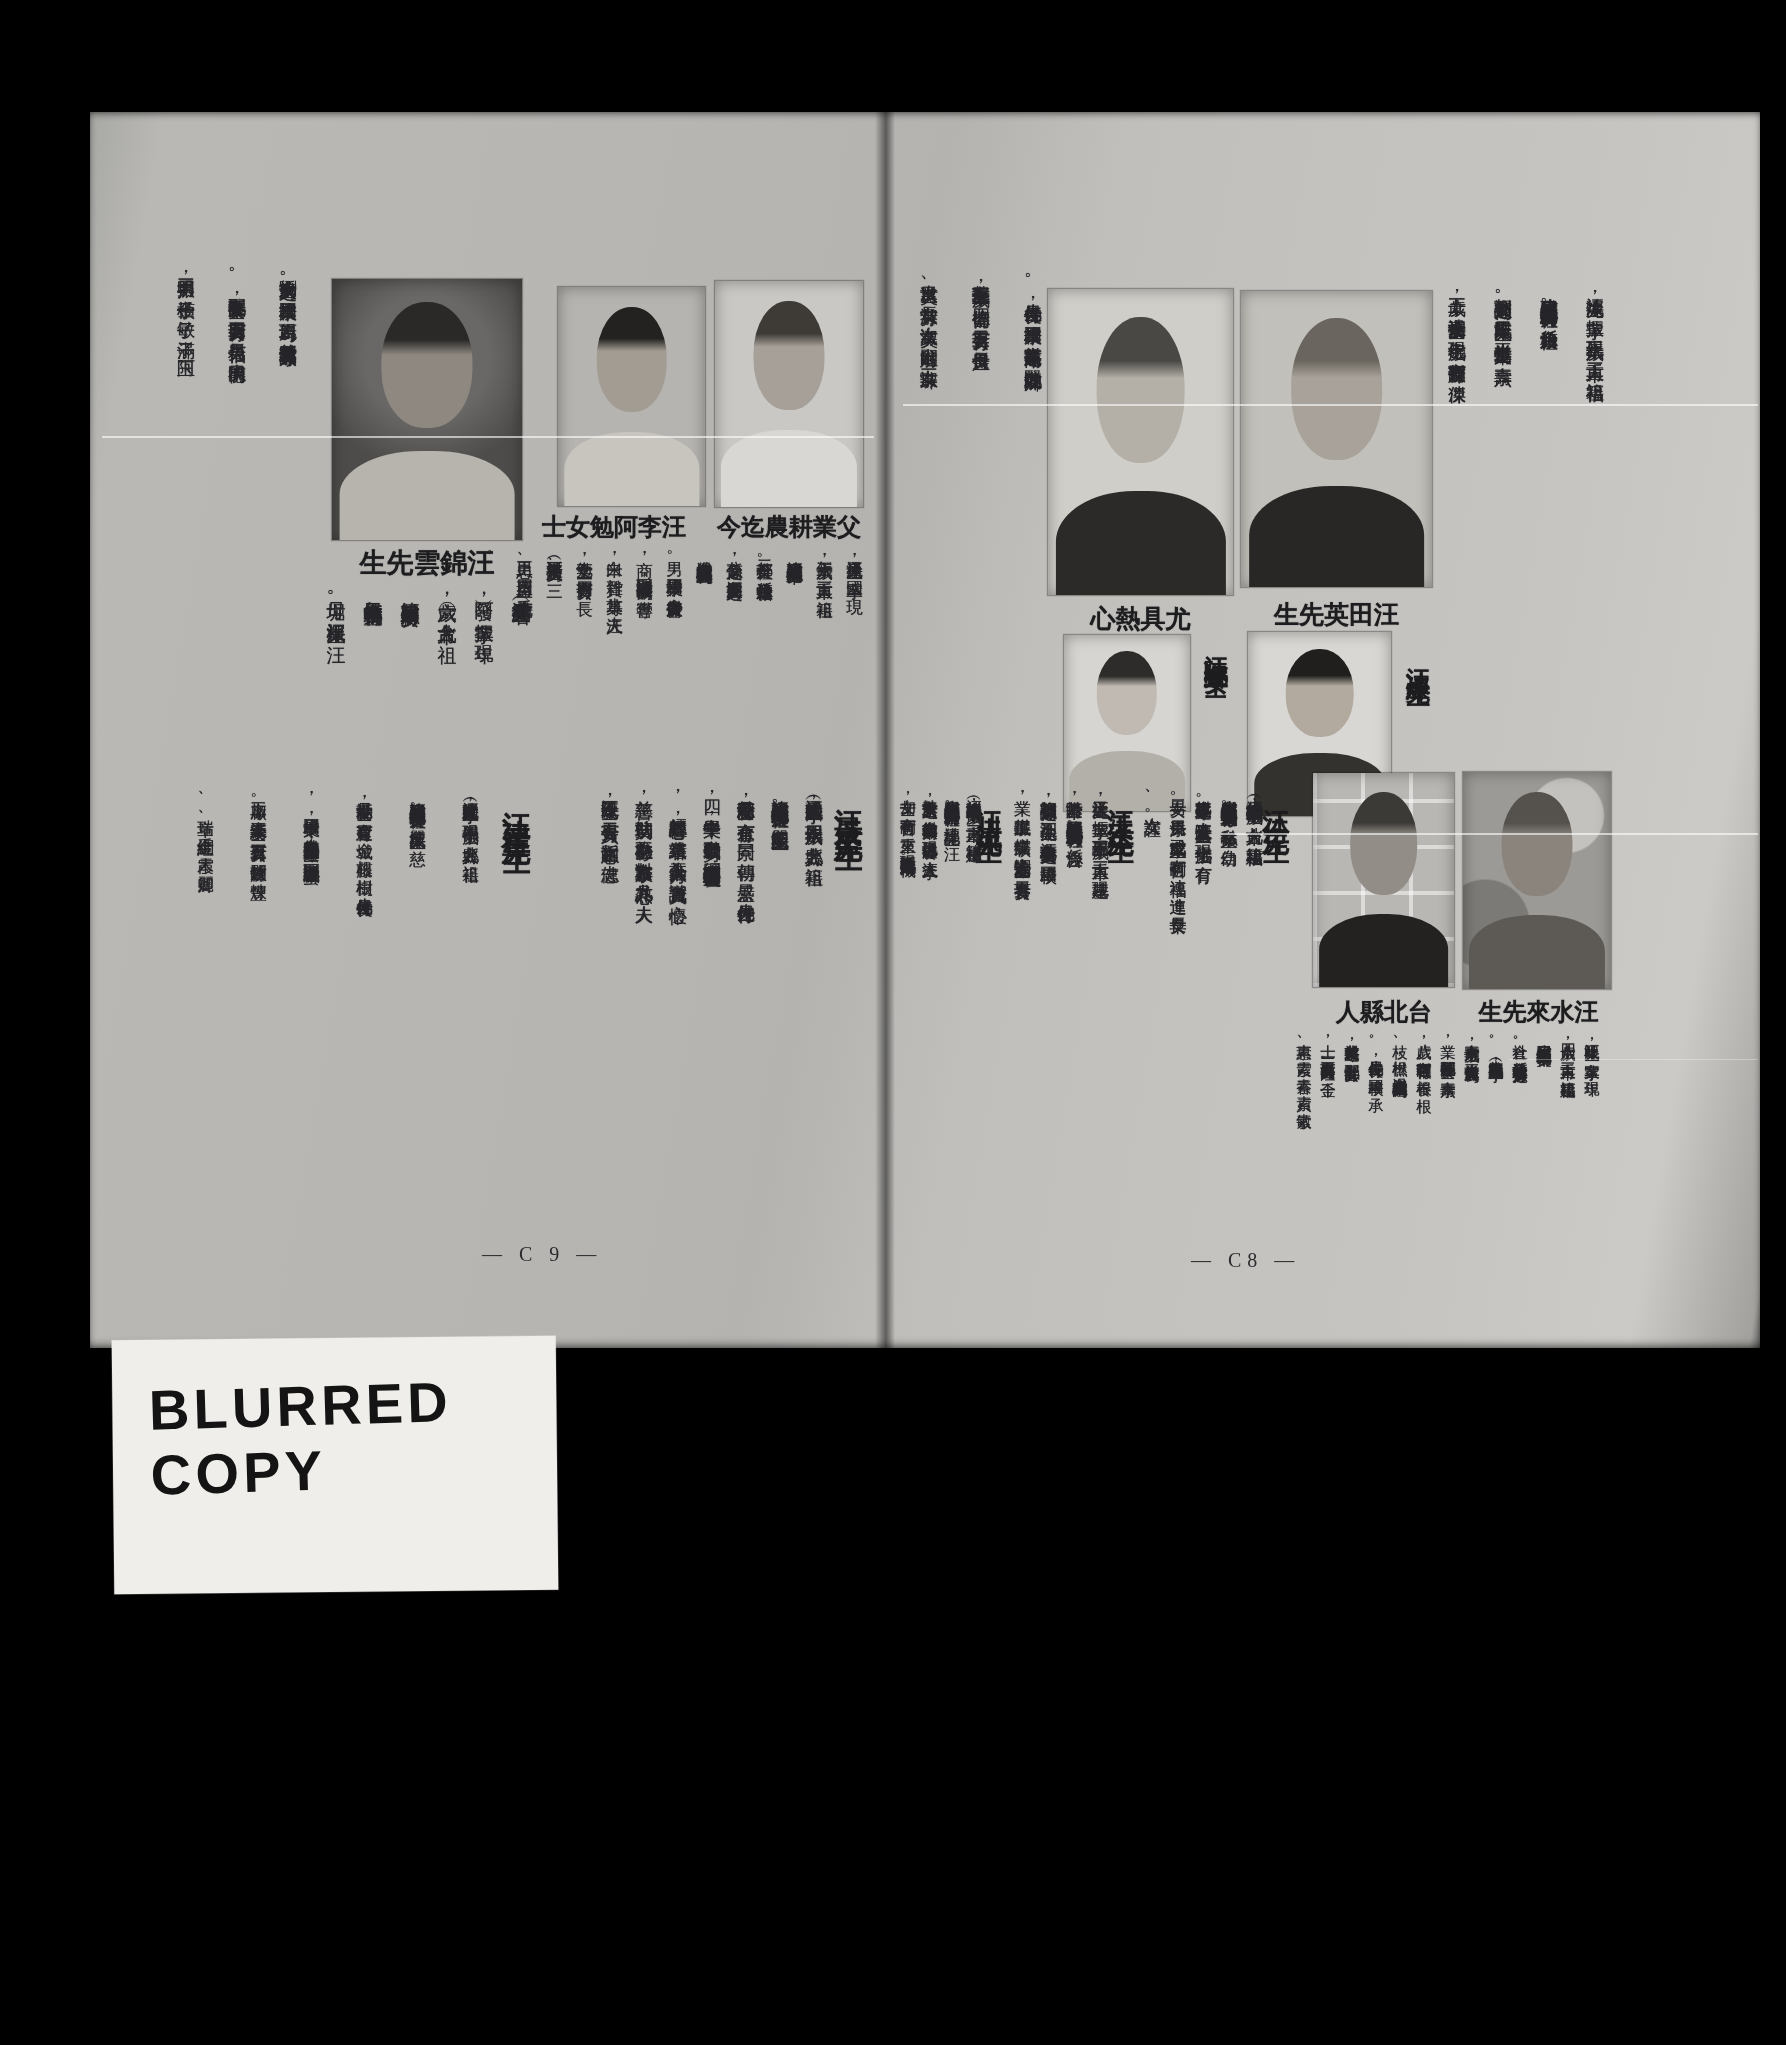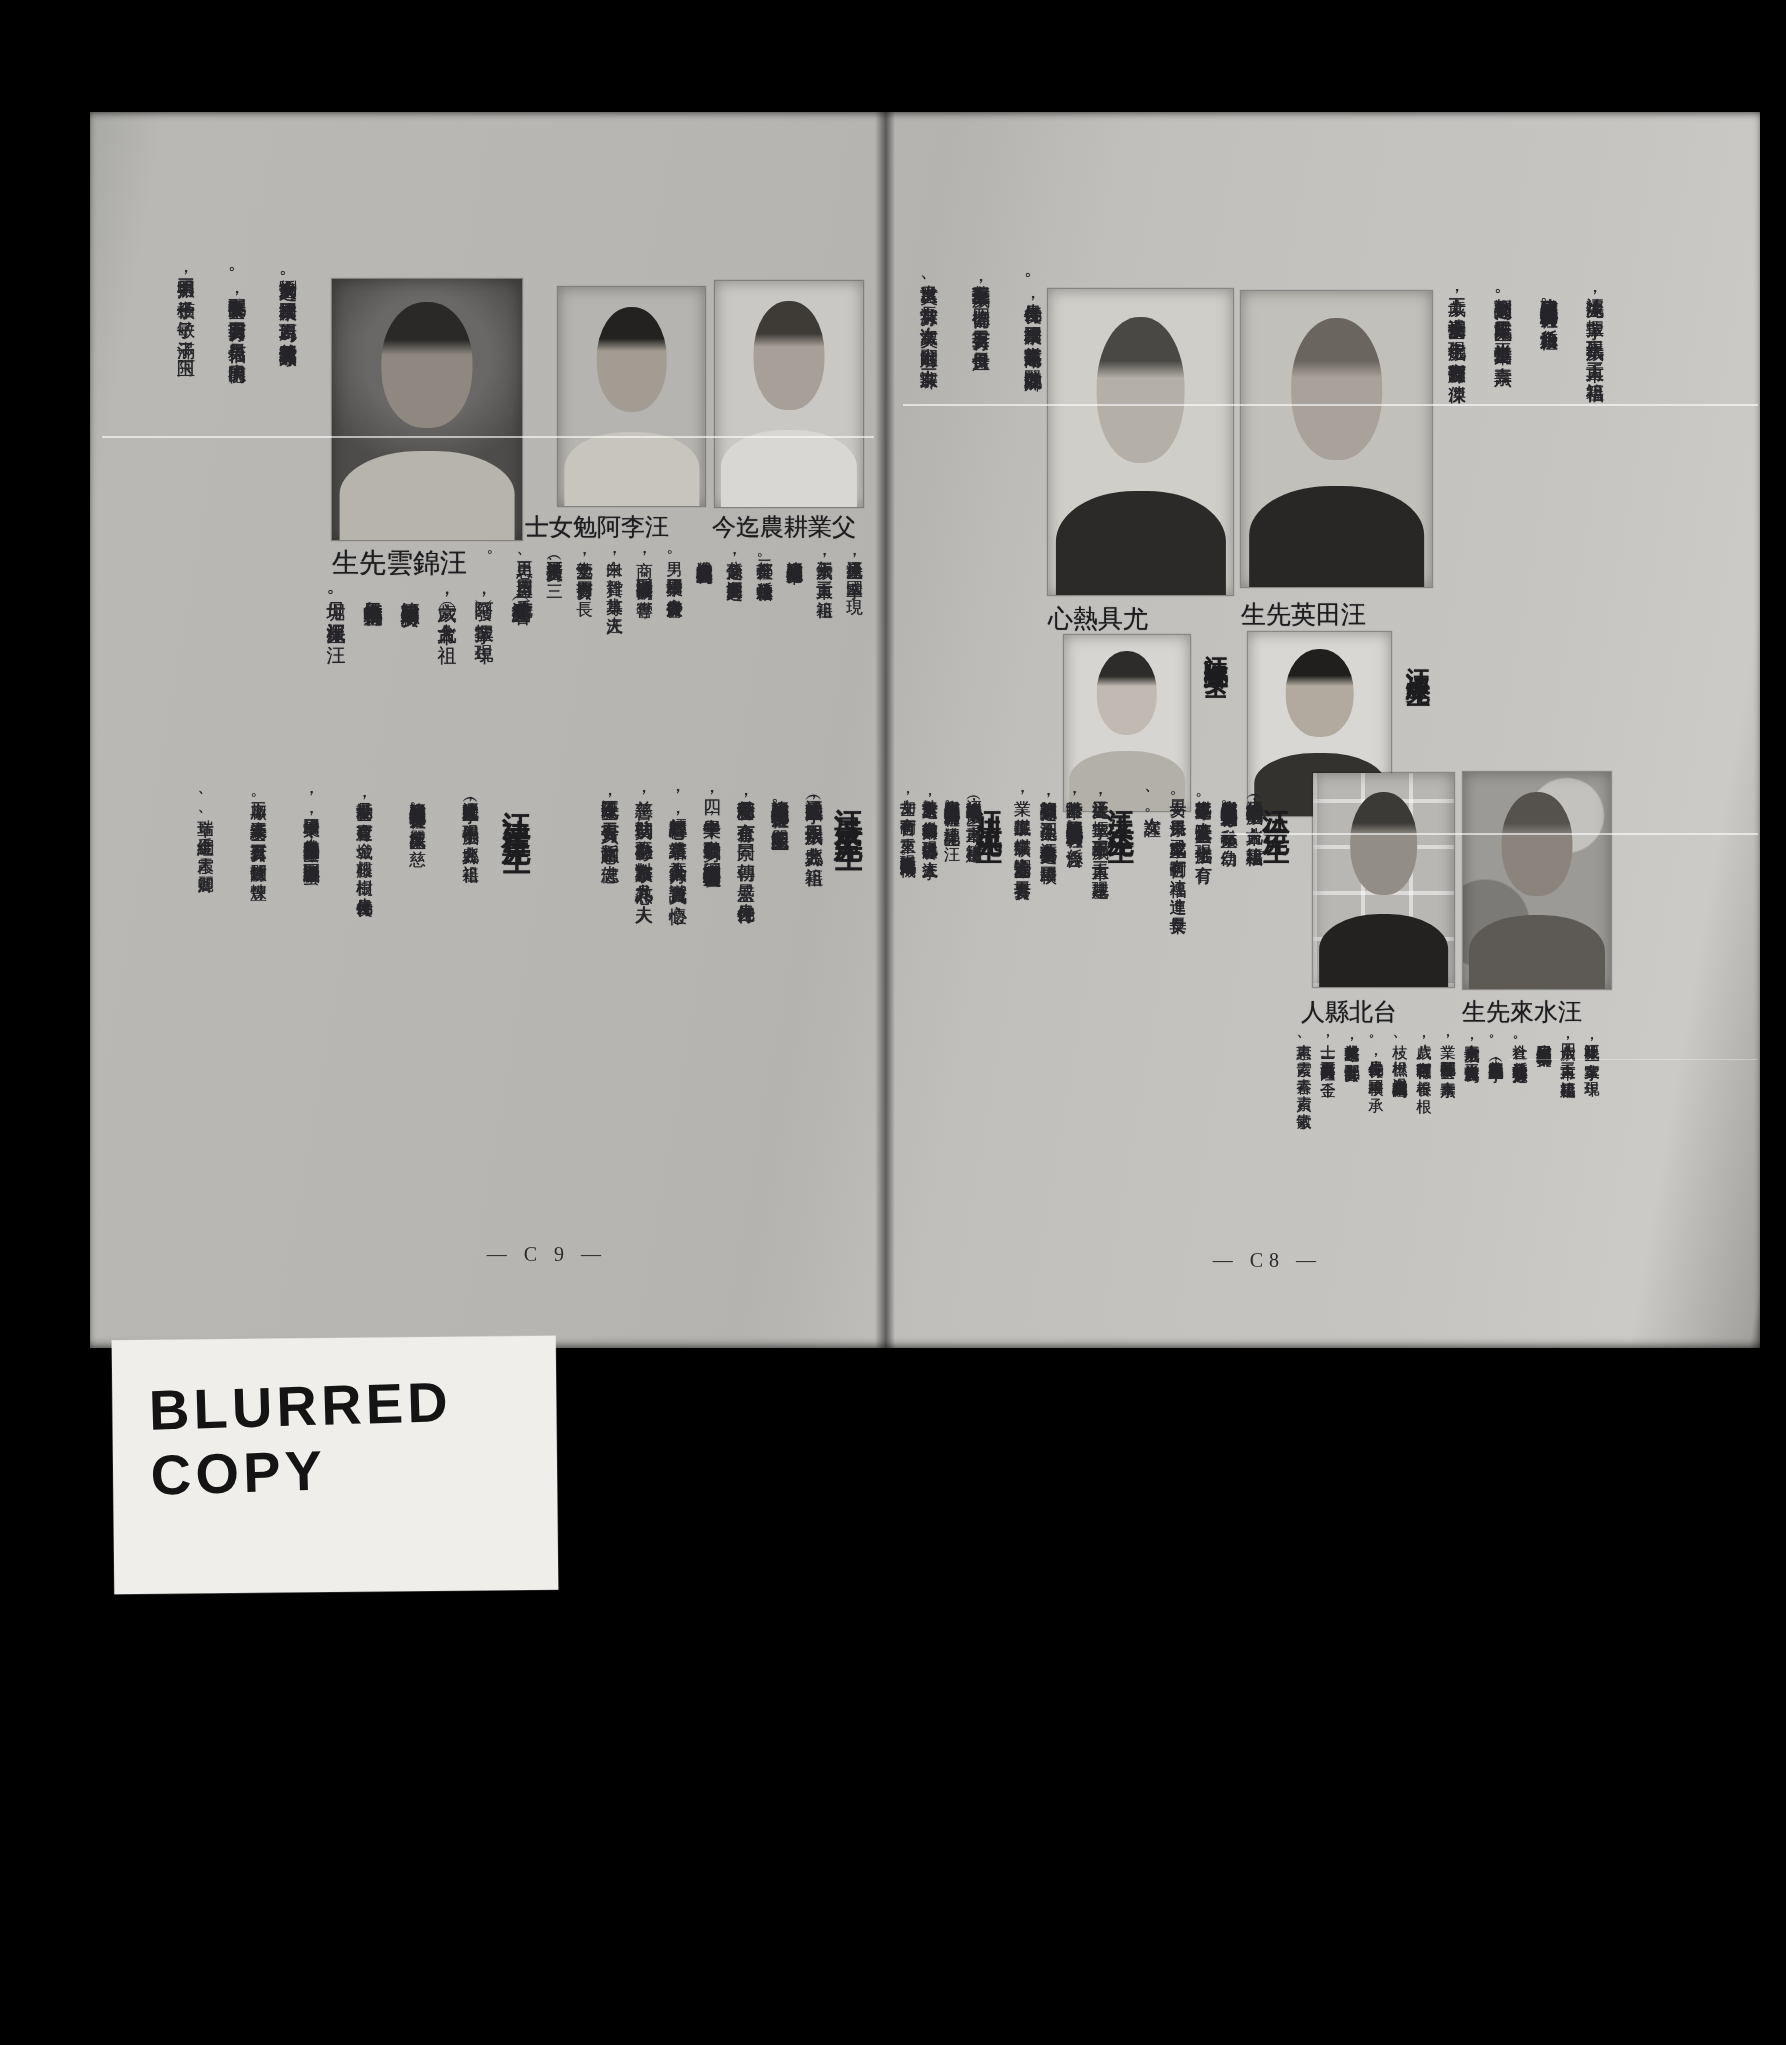--- a/index.html
+++ b/index.html
@@ -8,26 +8,26 @@
   .paper{position:absolute;left:90px;top:112px;width:1670px;height:1236px;
          background:linear-gradient(100deg,#a8a8a5 0%,#b9b8b5 4%,#b7b6b3 30%,#b4b3b0 46%,#c0bfbc 55%,#c6c5c2 82%,#cbcac7 93%,#a2a19e 99.4%,#6b6b69 100%);
          box-shadow:inset 0 3.6px 8.3px -3.6px rgba(0,0,0,.8), inset 0 -6px 9.5px -4.8px rgba(0,0,0,.7);}
   .gutter{position:absolute;left:785px;top:0;width:20px;height:100%;
           background:linear-gradient(90deg,rgba(0,0,0,0),rgba(0,0,0,.42) 45%,rgba(0,0,0,.5) 55%,rgba(0,0,0,0));}
   .vtext{position:absolute;writing-mode:vertical-rl;color:#26262a;
          text-shadow:0 0 0.7px rgba(34,34,38,.8);letter-spacing:0.6px;}
   .tcol{display:block;}
   .vheading{position:absolute;writing-mode:vertical-rl;font-weight:bold;color:#1d1d20;
             text-shadow:0 0 0.9px rgba(20,20,22,.8);}
-  .caption{position:absolute;font-weight:normal;color:#1d1d20;text-align:left;
+  .caption{position:absolute;font-weight:bold;color:#1d1d20;text-align:center;
            text-shadow:0 0 0.9px rgba(20,20,22,.75);white-space:nowrap;}
   .hrtl{direction:rtl;unicode-bidi:bidi-override;}
   .vcaption{position:absolute;writing-mode:vertical-rl;font-weight:bold;color:#1d1d20;
             text-shadow:0 0 0.9px rgba(20,20,22,.75);}
-  .pagenum{position:absolute;font-size:20px;letter-spacing:6px;color:#2b2b2e;text-align:right;}
+  .pagenum{position:absolute;font-size:20px;letter-spacing:6px;color:#2b2b2e;text-align:left;}
   .photo{position:absolute;overflow:hidden;box-shadow:0 0 0 1.2px rgba(30,30,30,.35), inset 0 0 15.4px rgba(0,0,0,.35);}
   .photo::before{content:"";position:absolute;left:50%;top:9%;width:48%;height:48%;
      transform:translateX(-50%);border-radius:48% 48% 46% 46%;
      background:linear-gradient(180deg,var(--hair) 0 30%,var(--face) 42%);}
   .photo::after{content:"";position:absolute;left:50%;bottom:-2%;width:92%;height:36%;
      transform:translateX(-50%);border-radius:46% 46% 0 0;background:var(--shirt);}
   .photo--a{background:#cfcec9;--face:#b4b0a8;--hair:#4a4845;--shirt:#2b2a28;}
   .photo--b{background:#c2c0bb;--face:#a8a29a;--hair:#6a655e;--shirt:#282725;}
   .photo--c{background:#d7d5d1;--face:#c0bab2;--hair:#2e2c2a;--shirt:#b3b0aa;}
   .photo--d{background:#d9d7d3;--face:#b2aa9f;--hair:#201f1d;--shirt:#34322f;}

